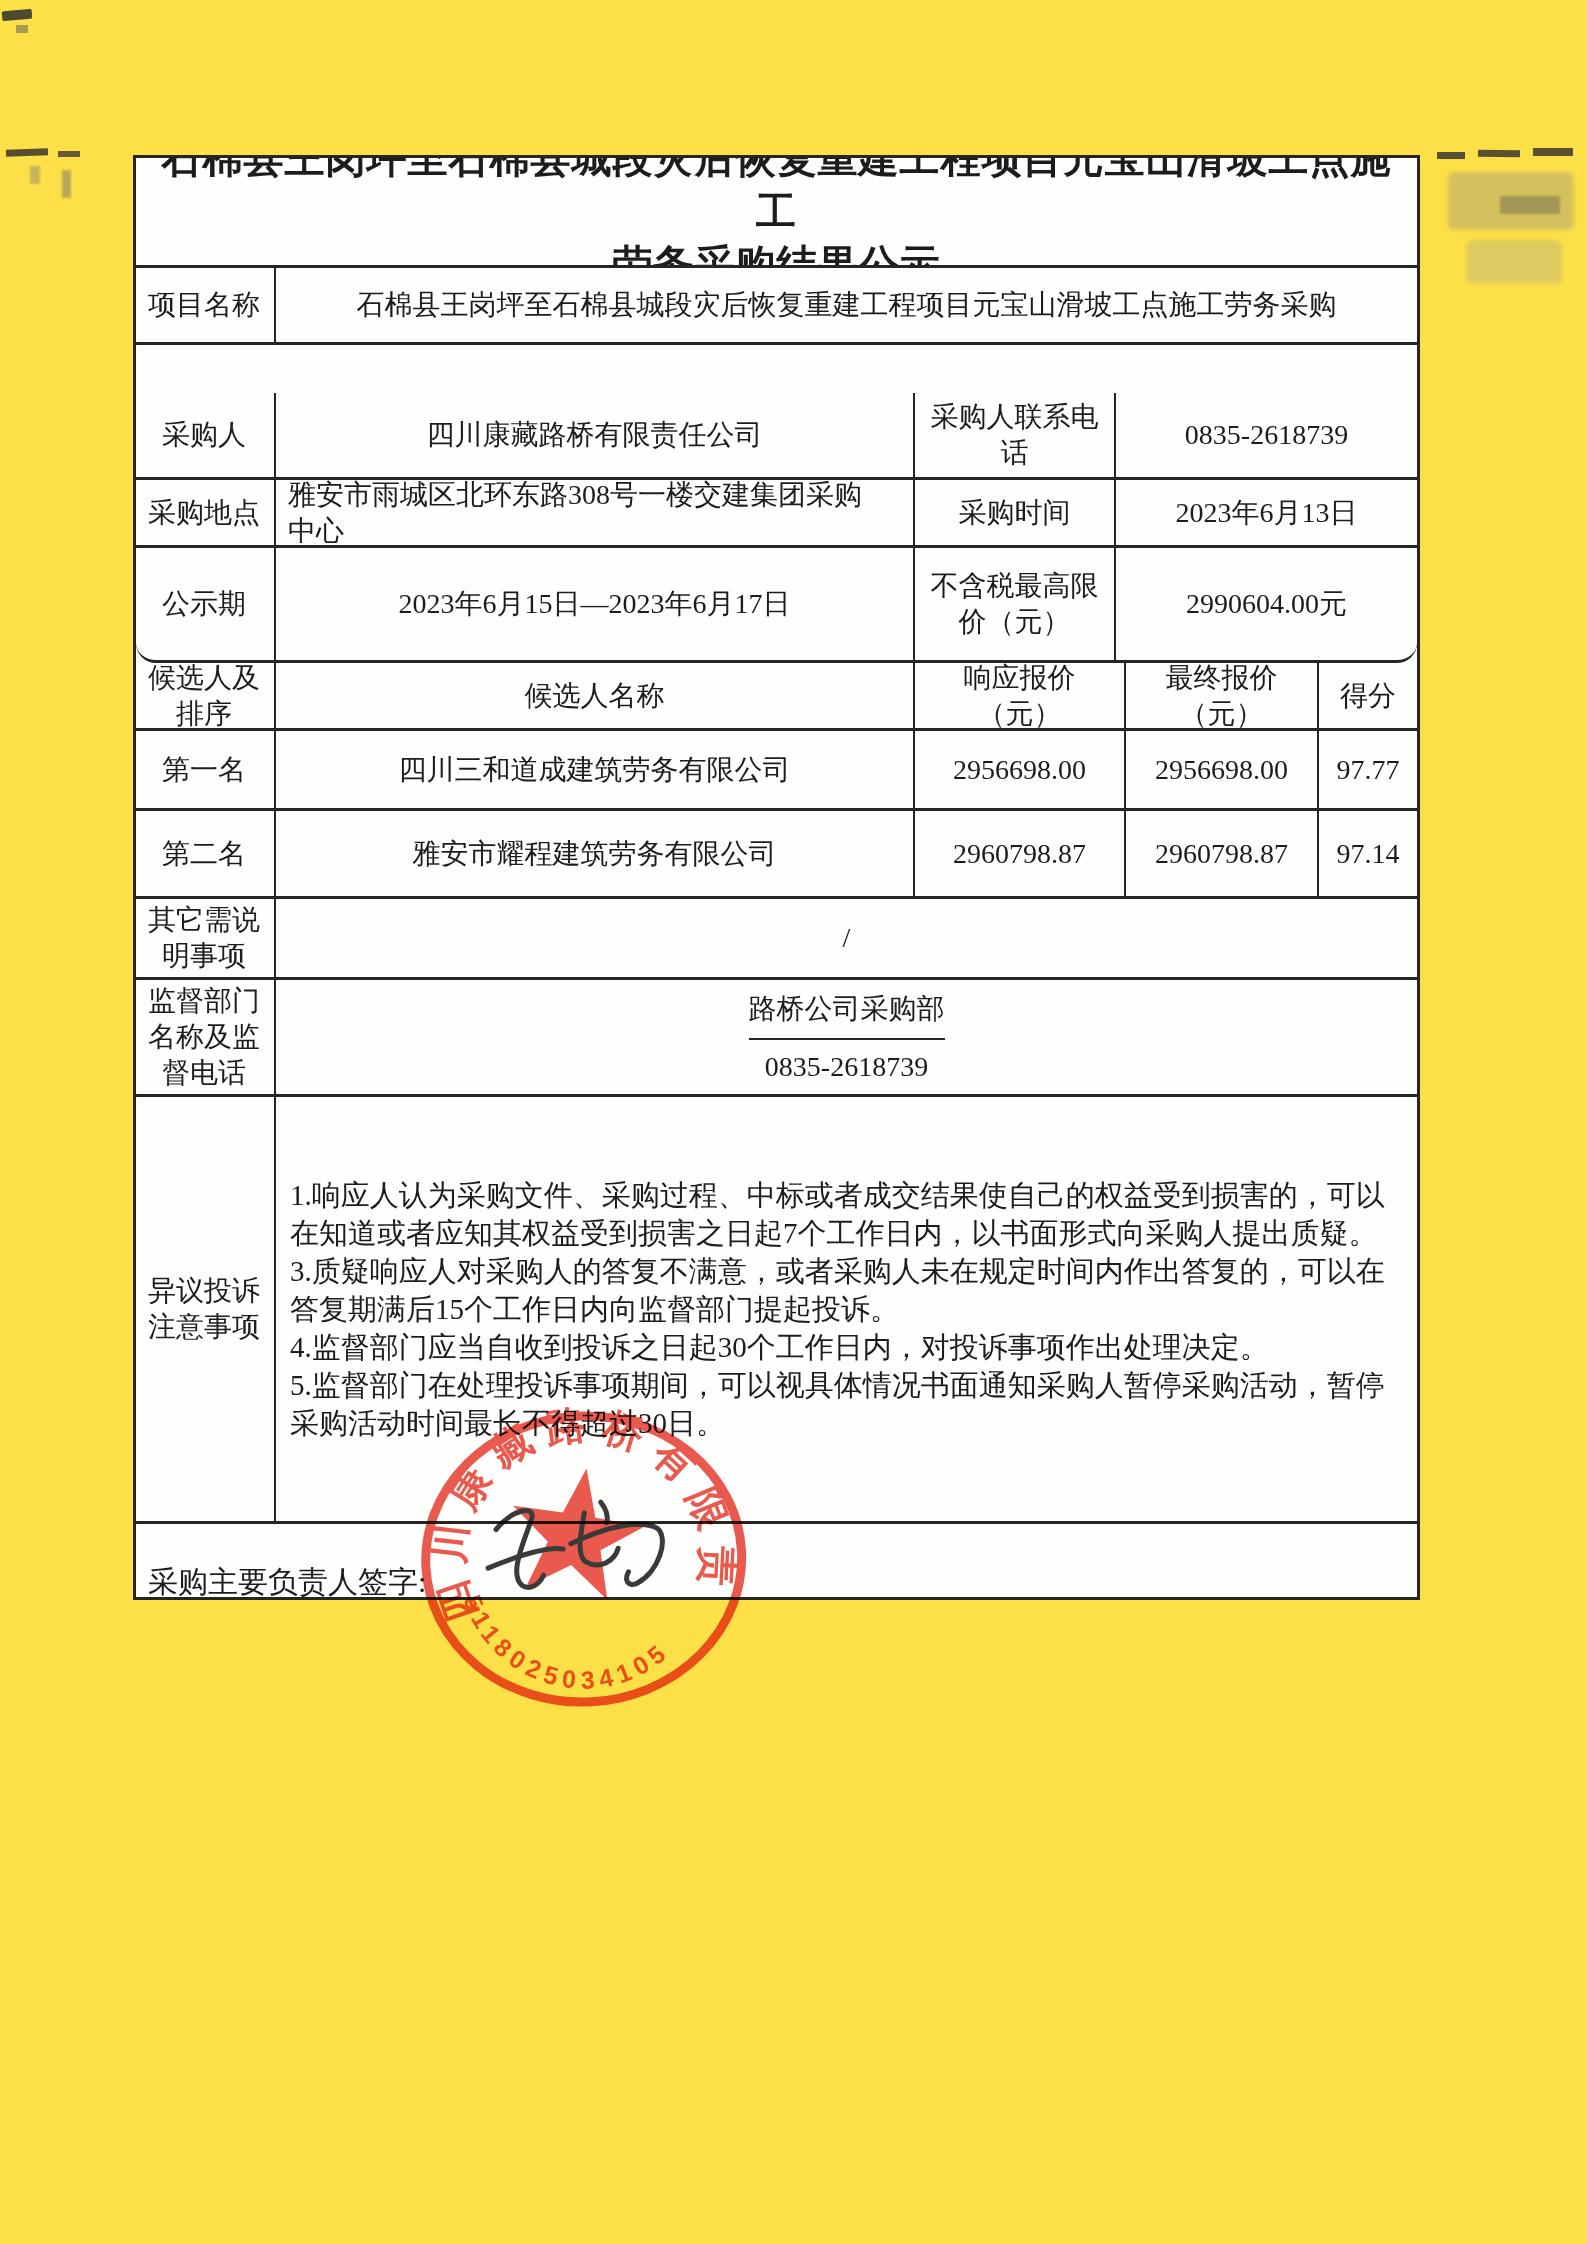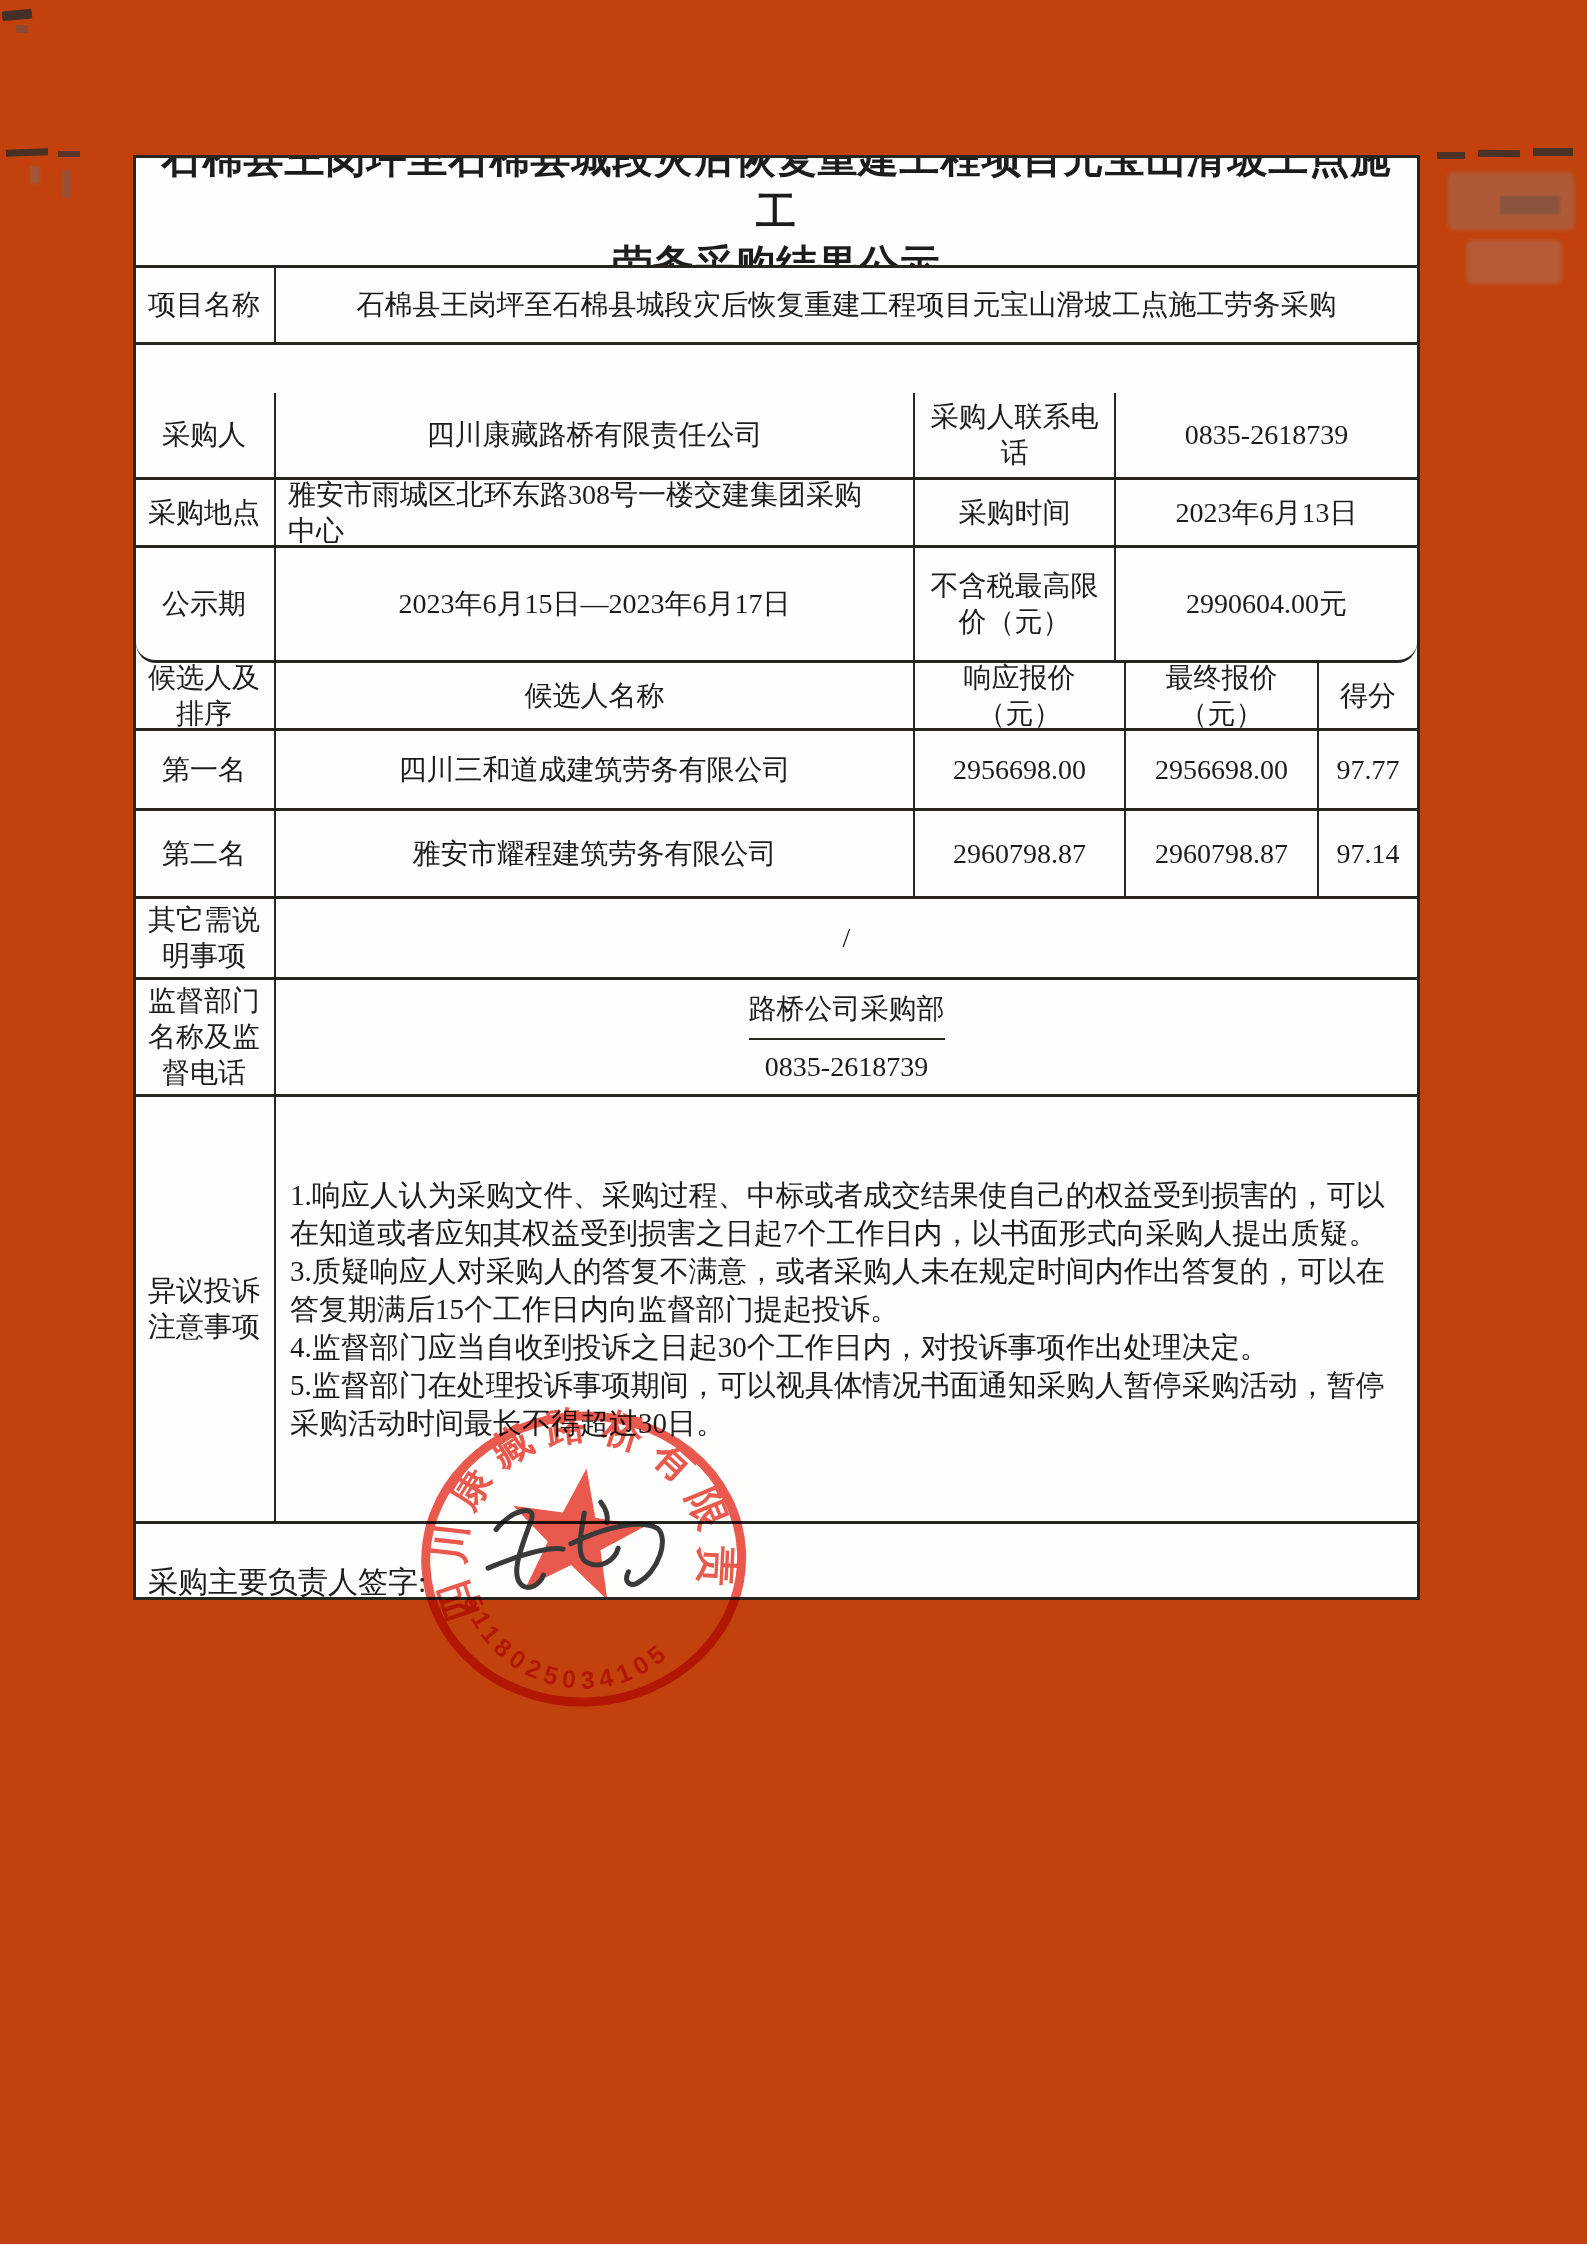--- a/index.html
+++ b/index.html
@@ -1,18 +1,18 @@
 <!DOCTYPE html>
 <html><head>
 <meta charset="utf-8">
 <style>
   * { margin:0; padding:0; box-sizing:border-box; }
   html,body { width:1587px; height:2244px; background:#ffffff; }
   body { font-family:"Liberation Serif","DejaVu Serif",serif; color:#1d1c1a; }
-  .page { position:relative; width:1587px; height:2244px; background:#c2410c; overflow:hidden; }
+  .page { position:relative; width:1587px; height:2244px; background:#fde047; overflow:hidden; }
 
   
   .doc-table {
     position:absolute; left:133px; top:155px; width:1287px; height:1445px;
     border:3px solid #26251f; background:#fefefd;
   }
   .row { display:flex; width:100%; border-bottom:3px solid #26251f; }
   .row:last-child { border-bottom:none; }
   .cell {
     display:flex; align-items:center; justify-content:center;

